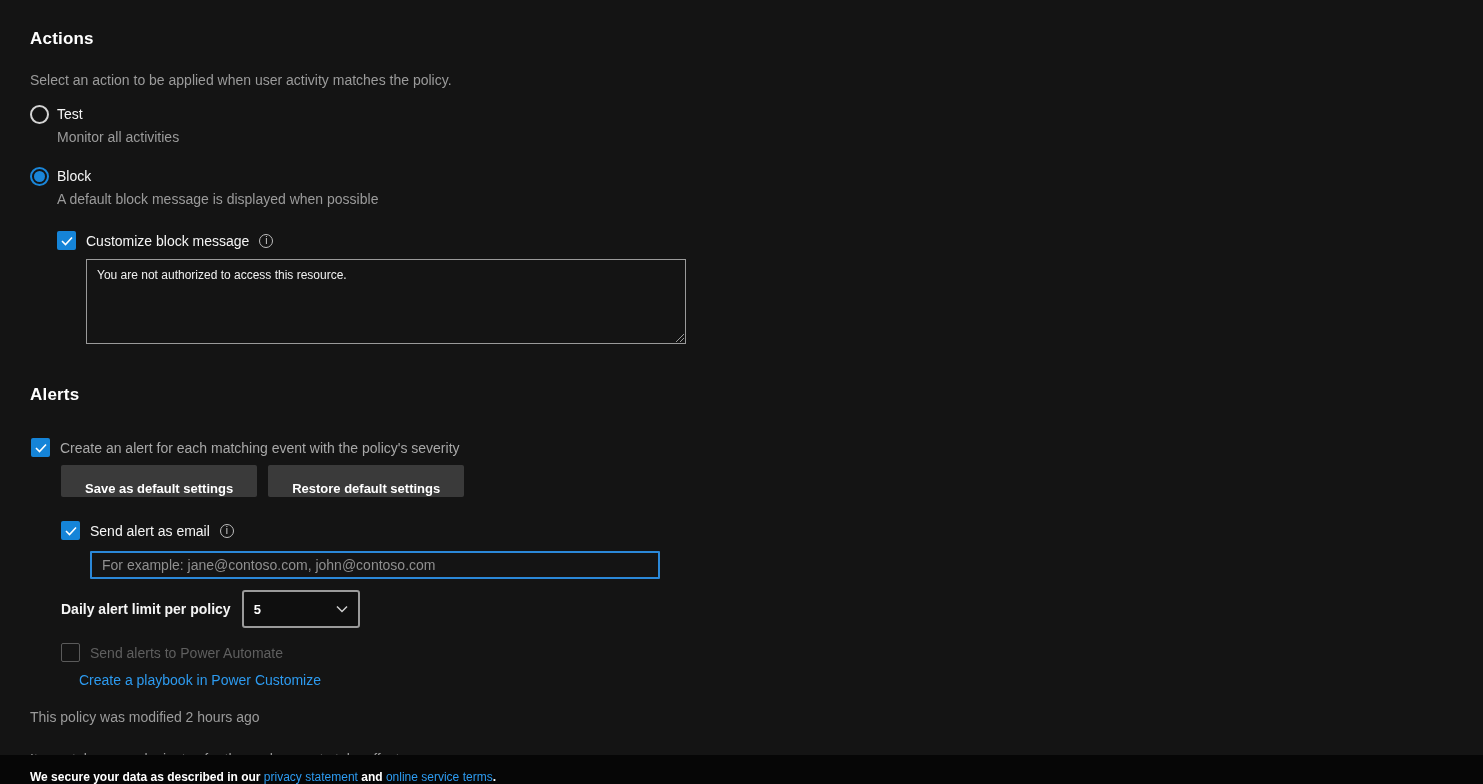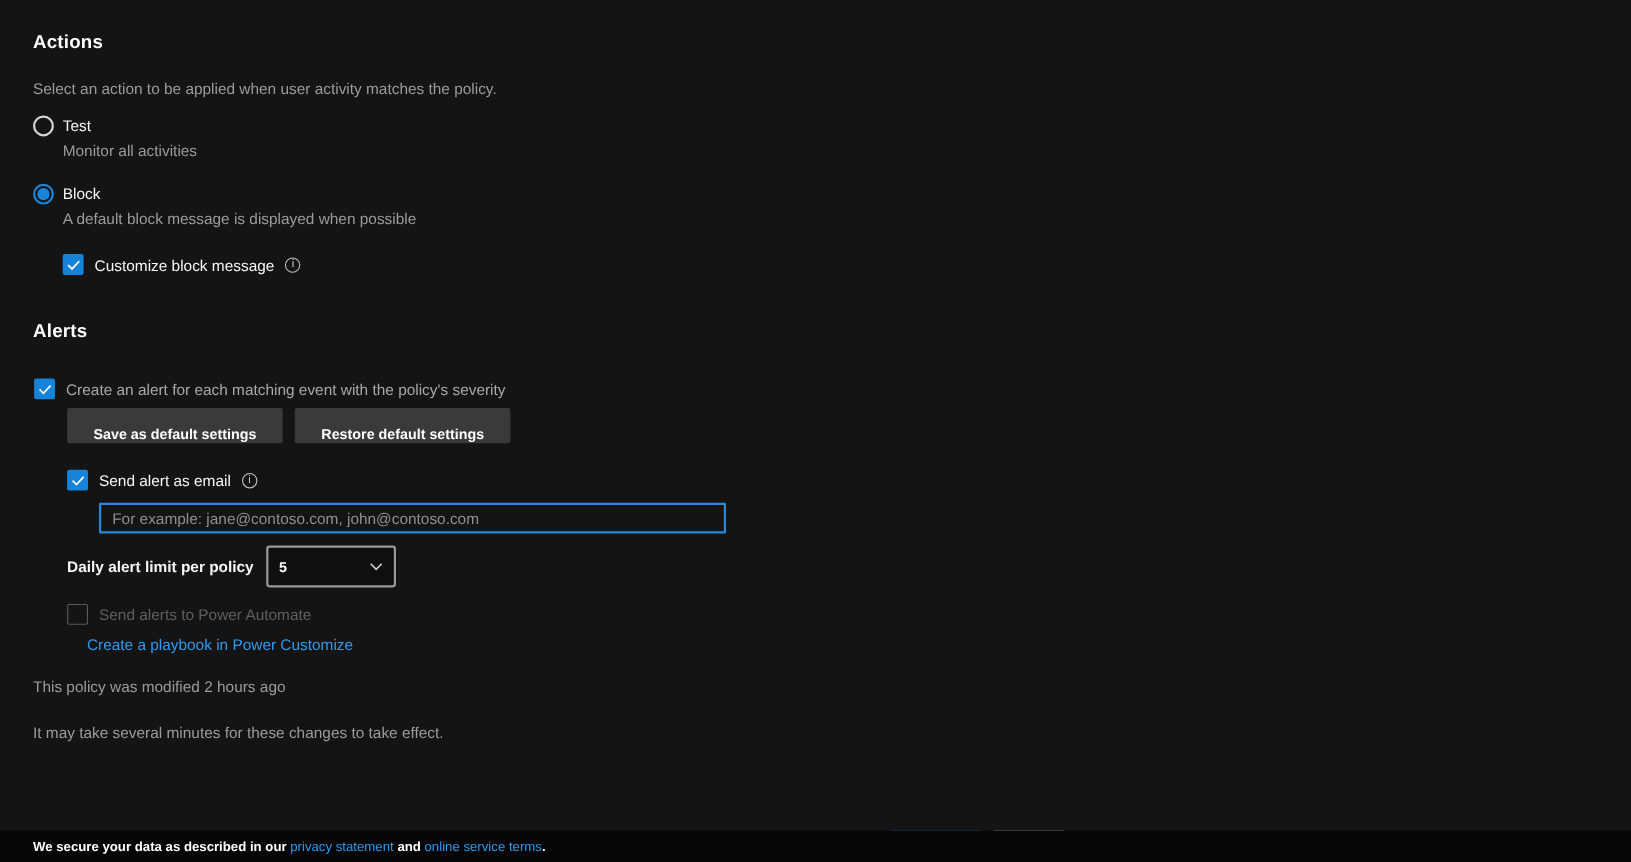--- a/index.html
+++ b/index.html
@@ -110,21 +110,21 @@
     font-size: 13px; font-weight: 600; cursor: pointer;
   }
   .btn-secondary {
     min-width: 59px; height: 34px; background: transparent; color: #f97316;
     border: 1px solid #d6d6d6; border-radius: 2px; padding: 0 12px;
     font-family: "Liberation Sans", sans-serif; font-size: 13px; cursor: pointer;
   }
 
   .footer-strip {
     position: absolute; left: 0; right: 0; bottom: 0; height: 29px;
-    background: #060606; display: flex; align-items: center;
+    background: #060606; display: flex; align-items: flex-end;
     padding-left: 30px; font-size: 12px; white-space: pre-wrap;
   }
   .footer-strip .bold { font-weight: 700; color: #ffffff; }
   .footer-strip a { color: #2d9bf0; text-decoration: none; cursor: pointer; }
 </style>
 </head>
 <body>
 
 <div class="content">
 
@@ -146,20 +146,24 @@
   <div class="check-row row-customize">
     <span class="check">
       <svg width="12" height="10" viewBox="0 0 12 10">
           <polyline points="1,5 4.5,8.5 11,1.5" fill="none" stroke="#ffffff" stroke-width="1.6"></polyline>
         </svg>
     </span>
     <span class="lbl white">Customize block message</span>
     <span class="info">i</span>
   </div>
 
+  <div class="textarea-wrap">
+    <textarea spellcheck="false" style="">You are not authorized to access this resource.</textarea>
+    <span class="grip"></span>
+  </div>
 
   <h2 class="section-title alerts-title">Alerts</h2>
 
   <div class="check-row row-create-alert">
     <span class="check">
       <svg width="12" height="10" viewBox="0 0 12 10">
           <polyline points="1,5 4.5,8.5 11,1.5" fill="none" stroke="#ffffff" stroke-width="1.6"></polyline>
         </svg>
     </span>
     <span class="lbl graylbl">Create an alert for each matching event with the policy's severity</span>

